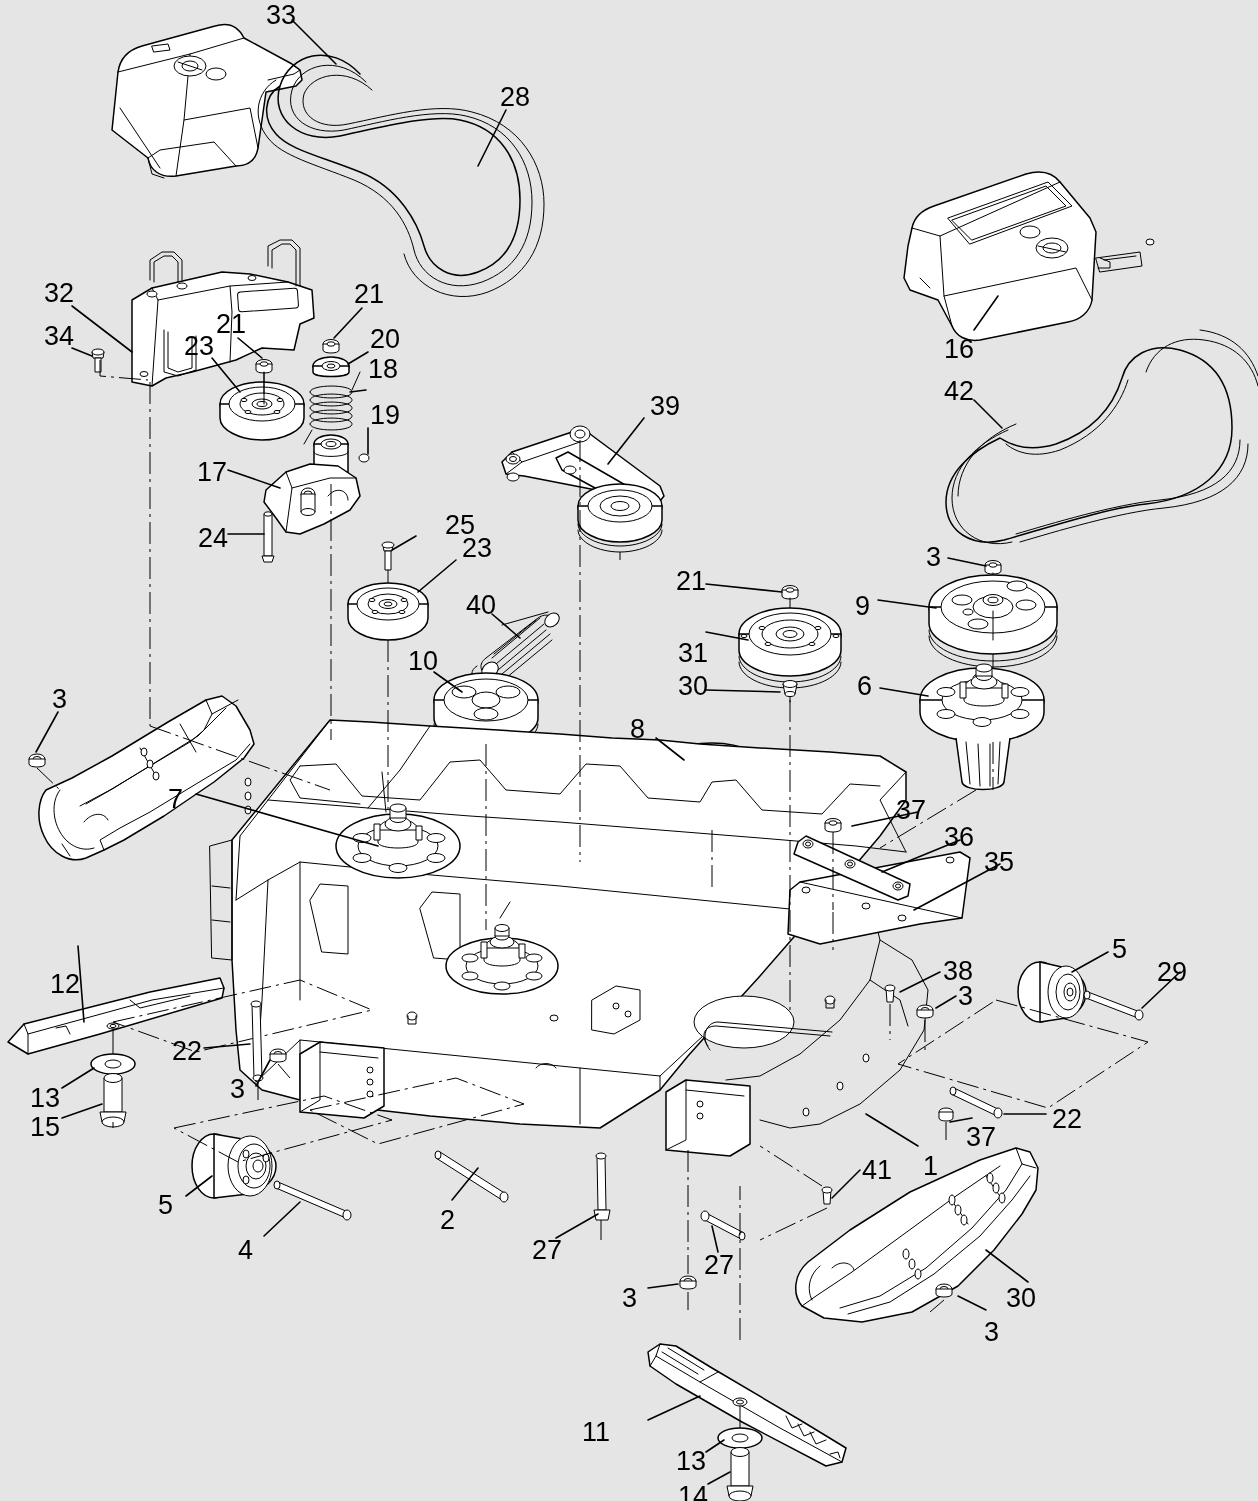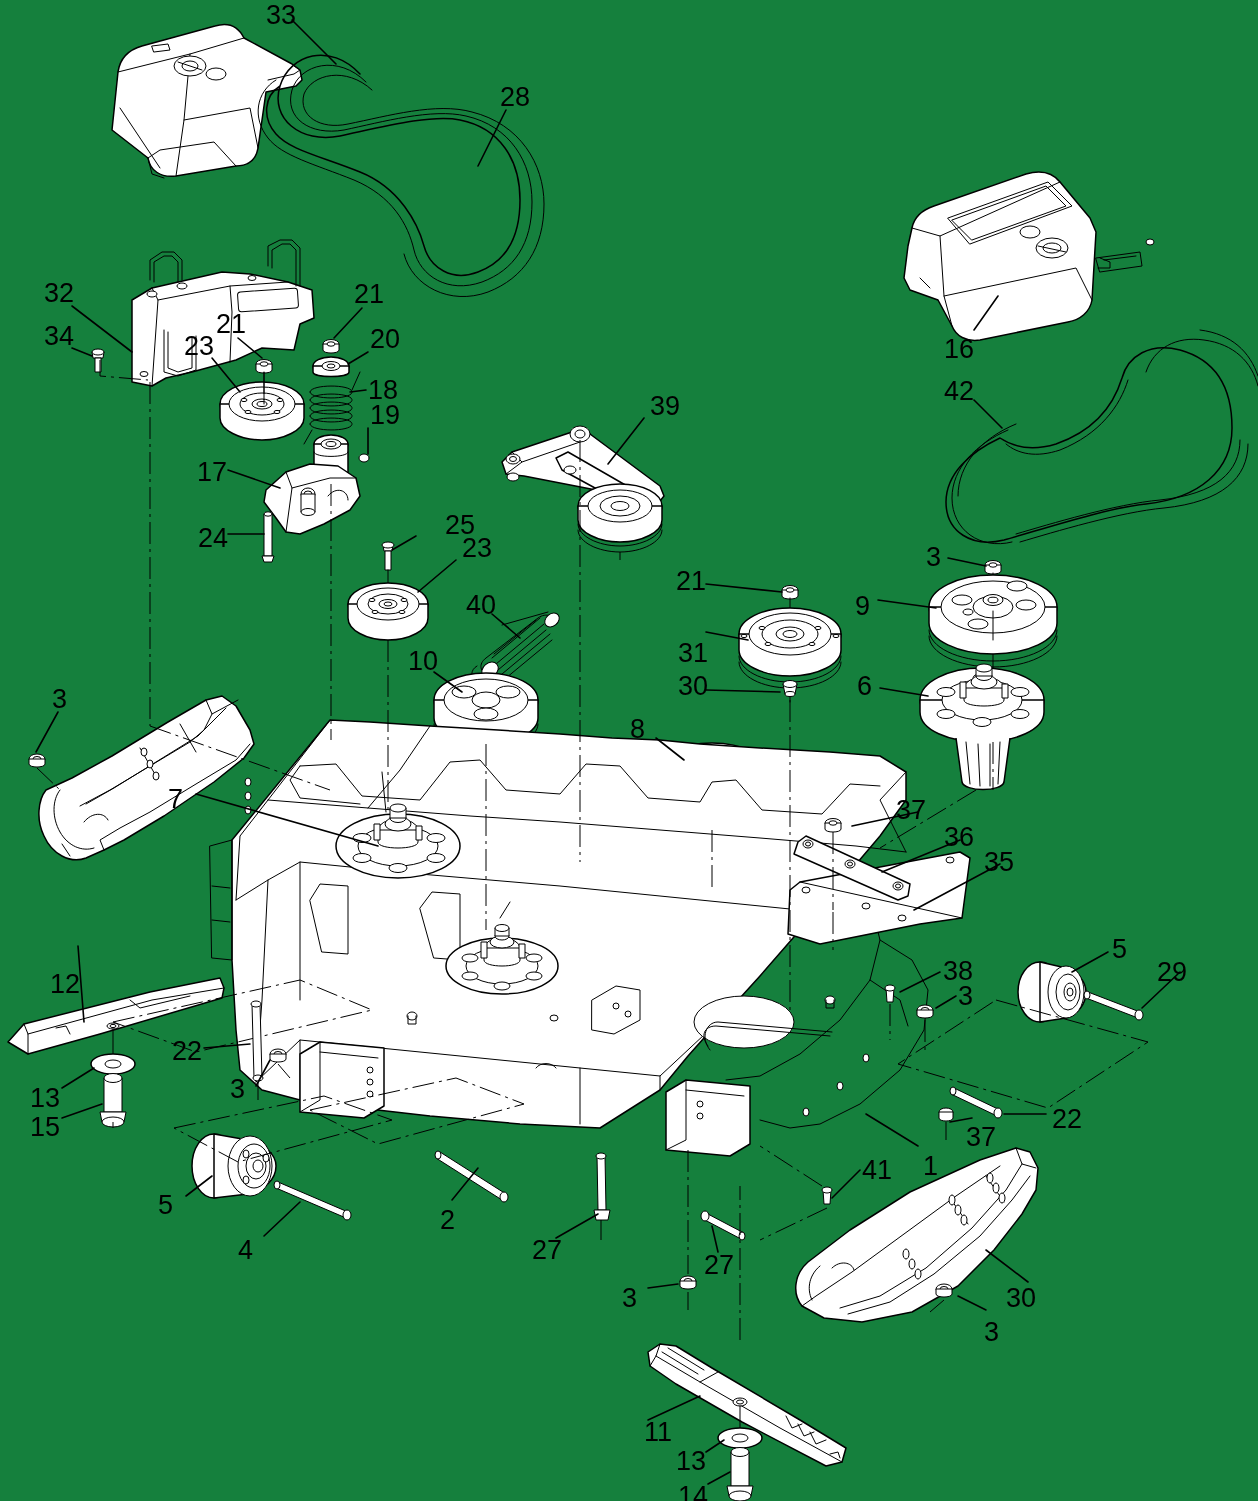--- a/index.html
+++ b/index.html
@@ -1,19 +1,19 @@
 <!DOCTYPE html>
 <html><head>
 <meta charset="utf-8">
 <style>
   html,body{margin:0;padding:0;background:#ffffff;}
   #page{
     position:relative;
     width:1258px;height:1501px;
-    background:#15803d;
+    background:#e5e5e5;
     font-family:"Liberation Sans", sans-serif;
     overflow:hidden;
   }
   #art{position:absolute;left:0;top:0;width:1258px;height:1501px;}
   .lbl{
     position:absolute;
     font-family:"Liberation Sans", sans-serif;
     font-size:27px;
     font-weight:400;
     color:#000000;
@@ -782,21 +782,21 @@
   </svg>
 
   <div class="lbl" style="left:266px;top:2px;">33</div>
   <div class="lbl" style="left:500px;top:84px;">28</div>
   <div class="lbl" style="left:44px;top:280px;">32</div>
   <div class="lbl" style="left:44px;top:323px;">34</div>
   <div class="lbl" style="left:354px;top:281px;">21</div>
   <div class="lbl" style="left:370px;top:326px;">20</div>
   <div class="lbl" style="left:216px;top:311px;">21</div>
   <div class="lbl" style="left:184px;top:333px;">23</div>
-  <div class="lbl" style="left:368px;top:377px;">18</div>
+  <div class="lbl" style="left:368px;top:356px;">18</div>
   <div class="lbl" style="left:370px;top:402px;">19</div>
   <div class="lbl" style="left:197px;top:459px;">17</div>
   <div class="lbl" style="left:198px;top:525px;">24</div>
   <div class="lbl" style="left:944px;top:336px;">16</div>
   <div class="lbl" style="left:944px;top:378px;">42</div>
   <div class="lbl" style="left:650px;top:393px;">39</div>
   <div class="lbl" style="left:433px;top:512px;margin-left:12px;">25</div>
   <div class="lbl" style="left:462px;top:535px;">23</div>
   <div class="lbl" style="left:466px;top:592px;">40</div>
   <div class="lbl" style="left:408px;top:648px;">10</div>
@@ -826,17 +826,17 @@
   <div class="lbl" style="left:923px;top:1153px;">1</div>
   <div class="lbl" style="left:158px;top:1192px;">5</div>
   <div class="lbl" style="left:440px;top:1207px;">2</div>
   <div class="lbl" style="left:238px;top:1237px;">4</div>
   <div class="lbl" style="left:532px;top:1237px;">27</div>
   <div class="lbl" style="left:862px;top:1157px;">41</div>
   <div class="lbl" style="left:1006px;top:1285px;">30</div>
   <div class="lbl" style="left:622px;top:1285px;">3</div>
   <div class="lbl" style="left:704px;top:1252px;">27</div>
   <div class="lbl" style="left:984px;top:1319px;">3</div>
-  <div class="lbl" style="left:644px;top:1419px;">11</div>
+  <div class="lbl" style="left:582px;top:1419px;">11</div>
   <div class="lbl" style="left:676px;top:1448px;">13</div>
   <div class="lbl" style="left:678px;top:1483px;">14</div>
 
 </div>
 
 </body></html>

